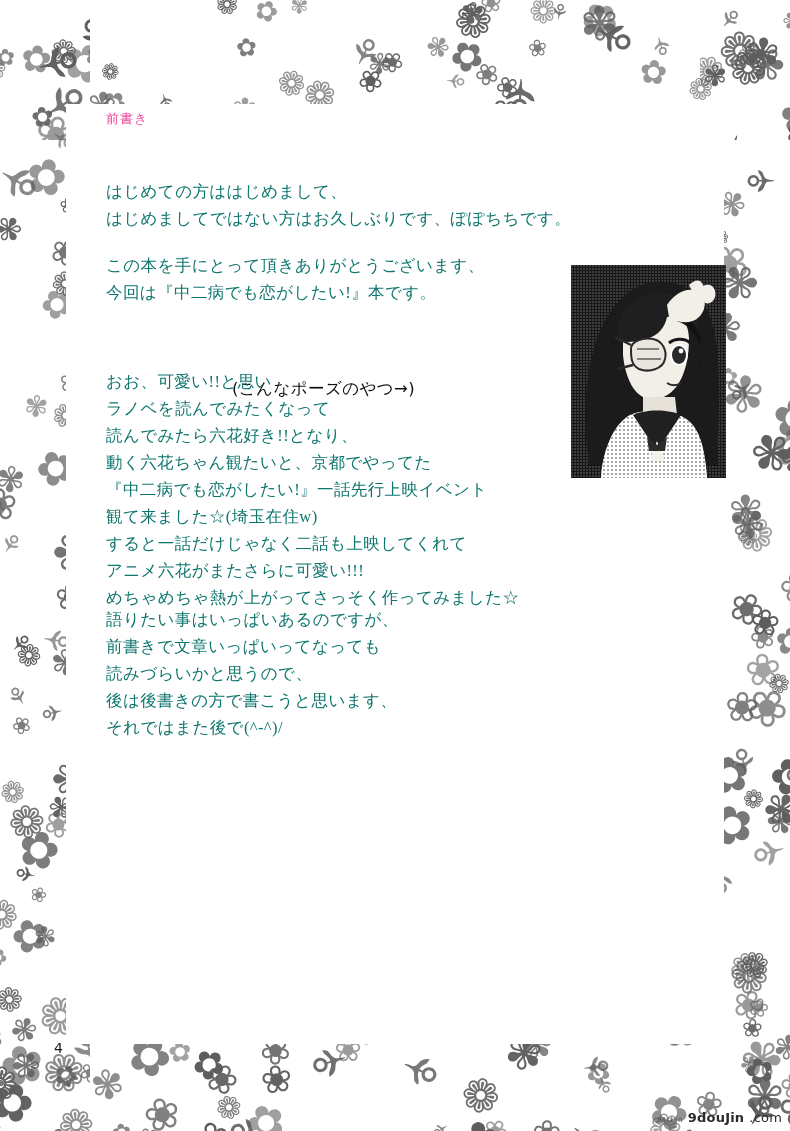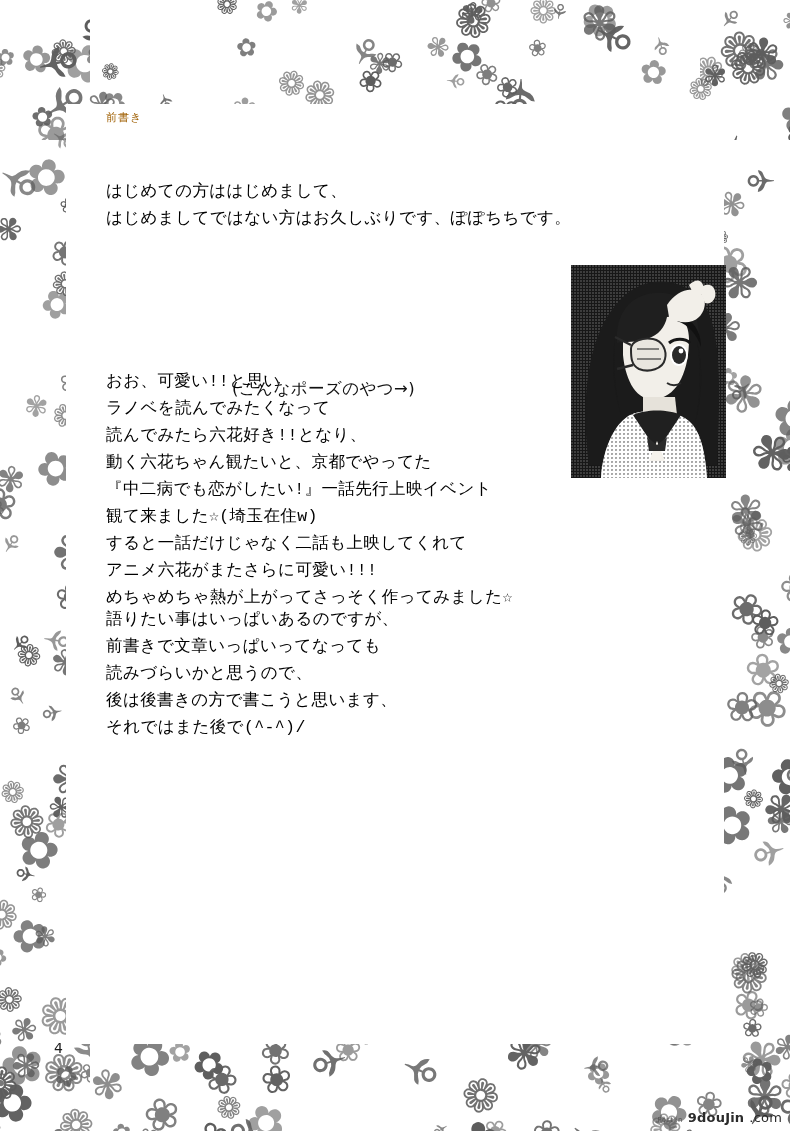--- a/index.html
+++ b/index.html
@@ -54,34 +54,34 @@
     left: 0;
     top: 0;
     width: 790px;
     height: 1131px;
     z-index: 5;
   }
   .heading {
     position: absolute;
     left: 106px;
     top: 110px;
-    font-size: 11px;
-    color: #a16207;
+    font-size: 13px;
+    color: #ec4899;
     letter-spacing: 1px;
     font-family: "DejaVu Sans", sans-serif;
   }
   .para {
     position: absolute;
     left: 106px;
     font-size: 16.5px;
     line-height: 27px;
-    color: #000000;
+    color: #0f766e;
     white-space: pre-line;
     letter-spacing: 0.4px;
-    font-family: Liberation Mono, monospace;
+    font-family: Liberation Serif, serif;
   }
   .p1 { top: 178px; }
   .p2 { top: 252px; }
   .p3 { top: 323px; }
   .p3b {
     position: absolute;
     left: 232px;
     top: 350px;
     font-size: 16.5px;
     line-height: 27px;
@@ -410,20 +410,22 @@
         <span class="fl" style="font-size: 40px; left: -8px; top: 51px; color: rgb(93, 93, 93); opacity: 0.6; transform: rotate(242deg);">❁</span>
       </div>
     <div class="inner-white"></div>
   </div>
 
   <div class="content">
     <div class="heading">前書き</div>
 
     <div class="para p1">はじめての方ははじめまして、
 はじめましてではない方はお久しぶりです、ぽぽちちです。</div>
+    <div class="para p2">この本を手にとって頂きありがとうございます、
+今回は『中二病でも恋がしたい!』本です。</div>
     <div class="p3b">(こんなポーズのやつ→)</div>
     <div class="para p4">おお、可愛い!!と思い
 ラノベを読んでみたくなって
 読んでみたら六花好き!!となり、
 動く六花ちゃん観たいと、京都でやってた
 『中二病でも恋がしたい!』一話先行上映イベント
 観て来ました☆(埼玉在住w)
 すると一話だけじゃなく二話も上映してくれて
 アニメ六花がまたさらに可愛い!!!
 めちゃめちゃ熱が上がってさっそく作ってみました☆</div>

